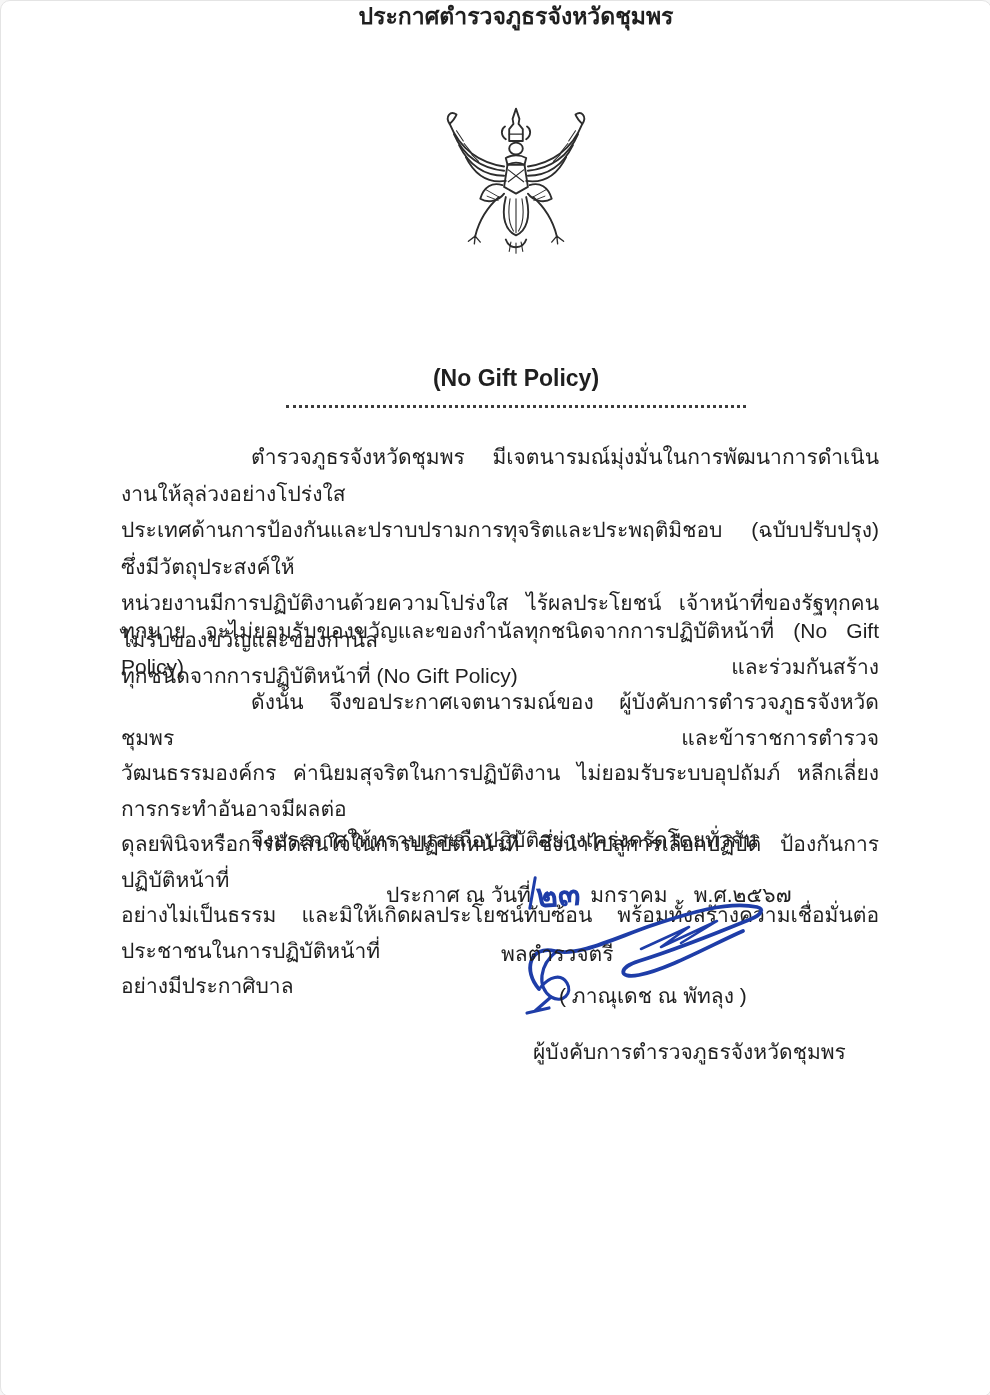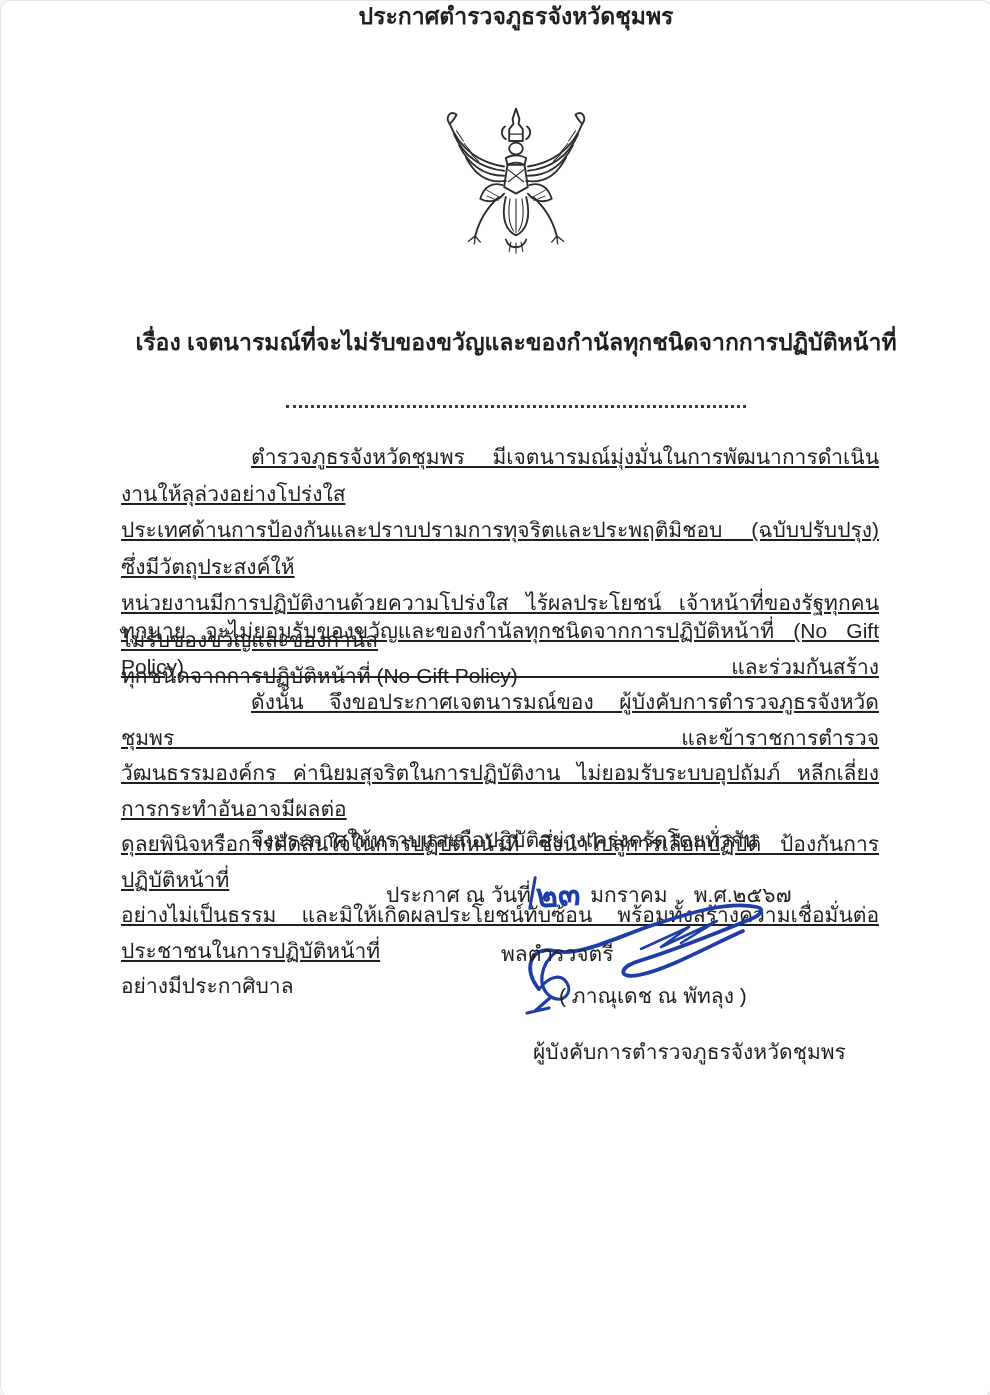--- a/index.html
+++ b/index.html
@@ -18,21 +18,21 @@
   .center{left:0;right:0;text-align:center;padding-left:40px;}
   .heading{font-size:23px;font-weight:700;line-height:30px;}
   .emblem-wrap{top:104px;}
   .emblem-wrap svg{display:inline-block;}
   .title2{top:326px;}
   .title3{top:362px;}
   .dots{top:404px;left:285px;width:460px;height:0;border-bottom:3px dotted #3c3c3c;}
   .para{left:120px;width:758px;font-size:21px;}
   .pline{line-height:36.5px;white-space:normal;}
   .para2 .pline{line-height:35.5px;}
-  .stretch{text-align:justify;text-align-last:justify;text-decoration:underline;}
+  .stretch{text-align:justify;text-align-last:justify;}
   .indent{text-indent:130px;}
   .para1{top:438px;}
   .para2{top:612px;}
   .closing{top:821px;left:250px;font-size:21px;line-height:36px;}
   .dateline{top:874px;left:385px;font-size:21px;line-height:40px;white-space:nowrap;}
   .dateline .gap-m{display:inline-block;width:26px;}
   .ink{color:#1e3da8;}
   .handwritten-day{
     font-size:33px;font-weight:700;
     display:inline-block;transform:rotate(-4deg);
@@ -90,21 +90,21 @@
         <path d="M120 108 C 136 122 144 138 148 154"></path>
         <path d="M148 154 L156 160 M148 154 L149 163 M148 154 L142 161" stroke-width="1.6"></path>
 
         <path d="M88 158 C 92 170 108 170 112 158"></path>
         <path d="M94 161 L92 172 M100 162 L100 174 M106 161 L108 172" stroke-width="1.3"></path>
       </g>
     </svg>
   </div>
 
   <div class="abs center heading">ประกาศตำรวจภูธรจังหวัดชุมพร</div>
-  <div class="abs center heading title2">เรื่อง เจตนารมณ์ที่จะไม่รับของขวัญและของกำนัลทุกชนิดจากการปฏิบัติหน้าที่</div>
+  <div class="abs center heading title3">(No Gift Policy)</div>
   <div class="abs dots"></div>
 
   <div class="abs para para1">
     <div class="pline indent stretch">ตำรวจภูธรจังหวัดชุมพร มีเจตนารมณ์มุ่งมั่นในการพัฒนาการดำเนินงานให้ลุล่วงอย่างโปร่งใส</div>
     <div class="pline stretch">ประเทศด้านการป้องกันและปราบปรามการทุจริตและประพฤติมิชอบ (ฉบับปรับปรุง) ซึ่งมีวัตถุประสงค์ให้</div>
     <div class="pline stretch">หน่วยงานมีการปฏิบัติงานด้วยความโปร่งใส ไร้ผลประโยชน์ เจ้าหน้าที่ของรัฐทุกคนไม่รับของขวัญและของกำนัล</div>
     <div class="pline">ทุกชนิดจากการปฏิบัติหน้าที่ (No Gift Policy)</div>
   </div>
 
   <div class="abs para para2">

